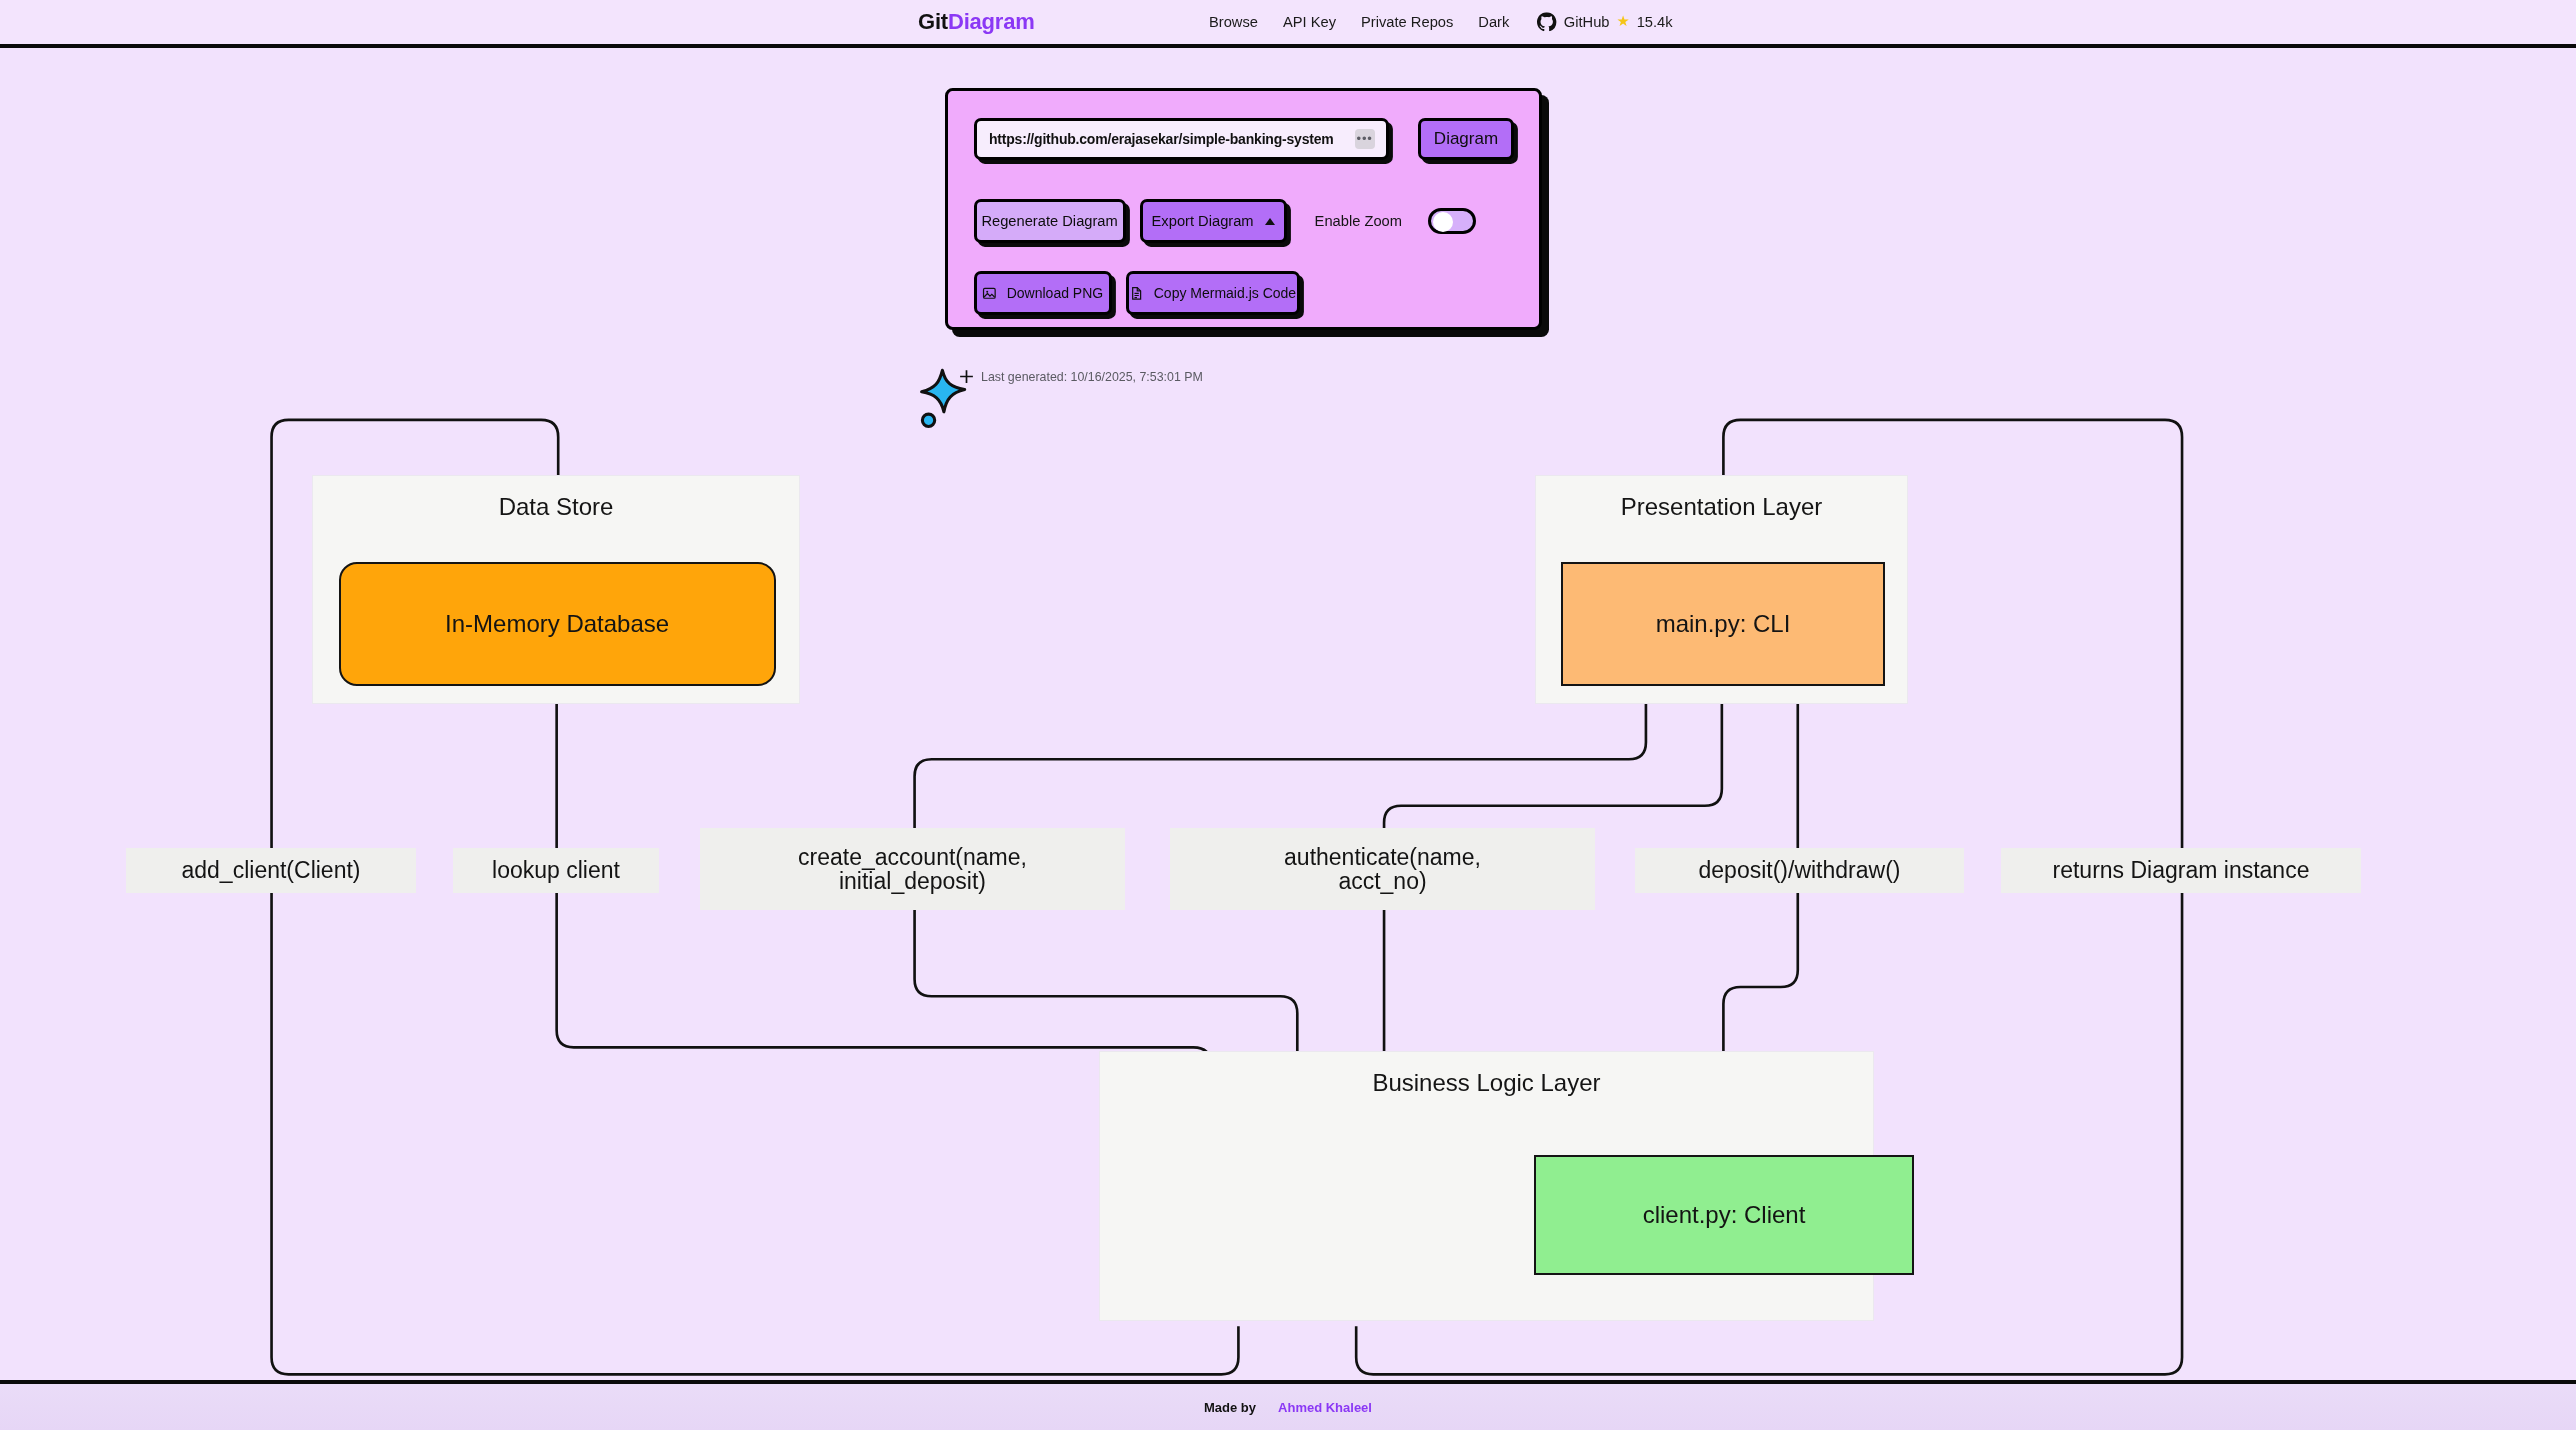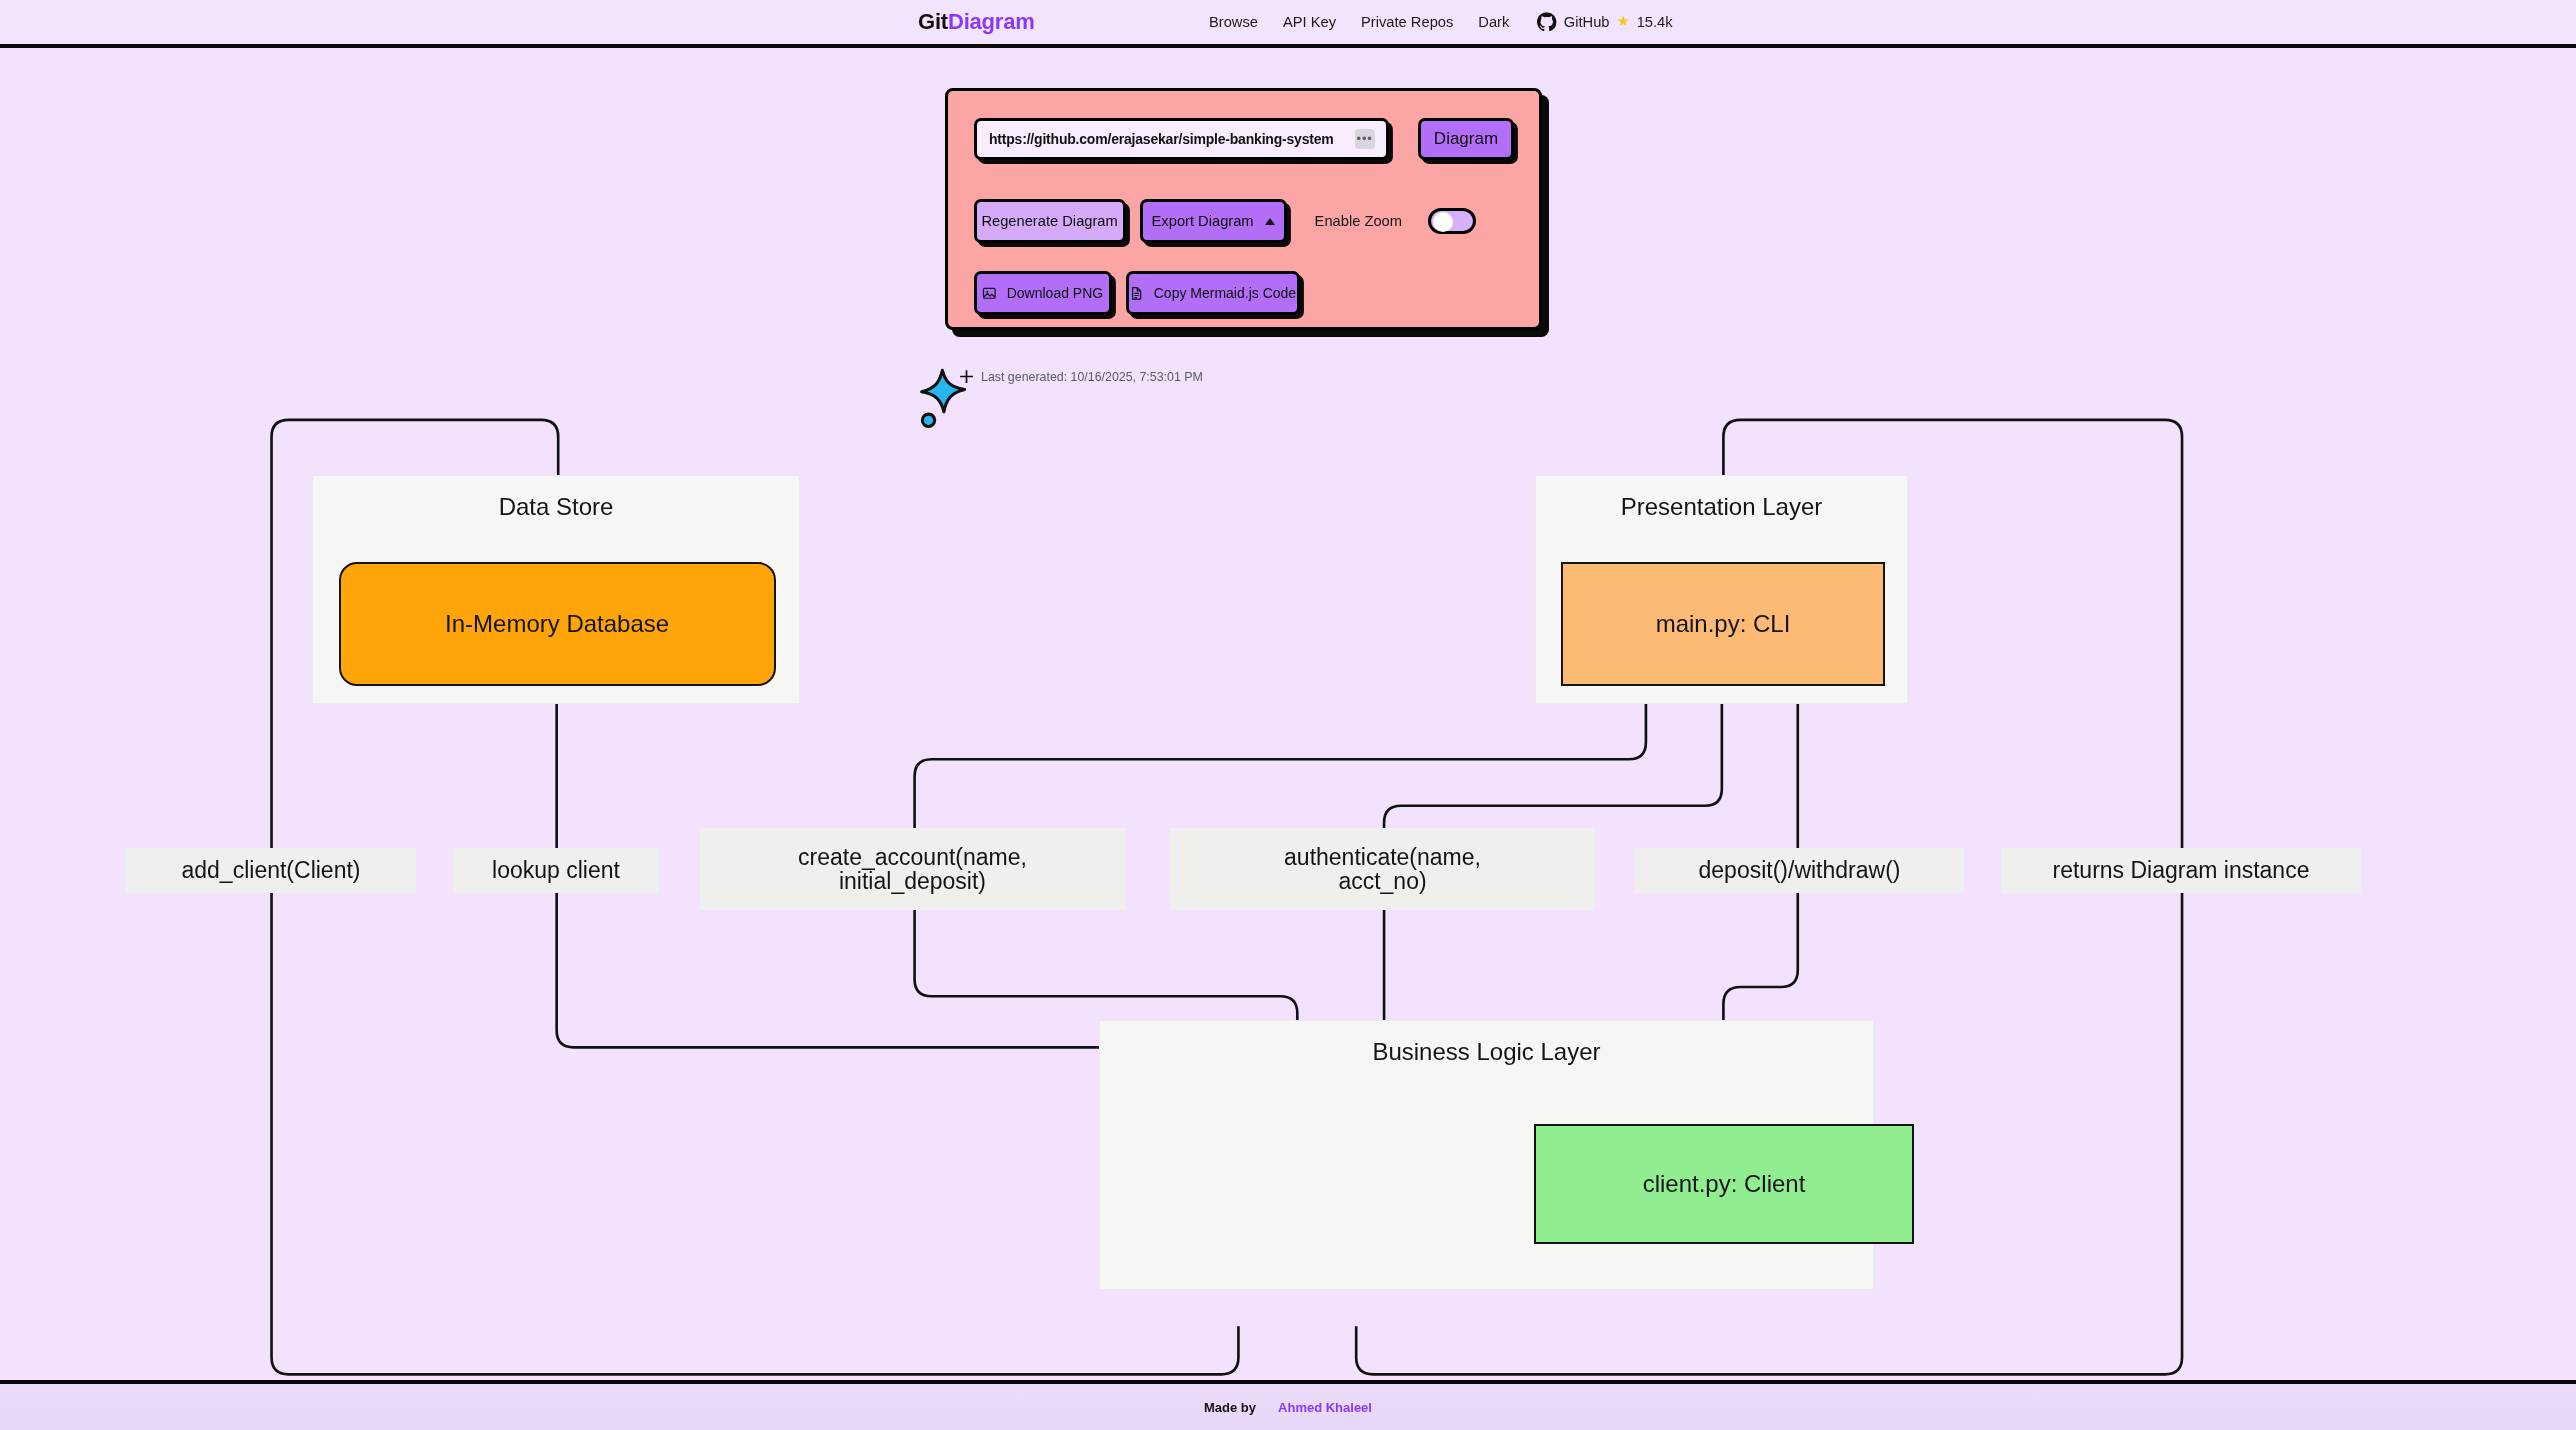--- a/index.html
+++ b/index.html
@@ -31,21 +31,21 @@
   }
   .nav a { color: #1b1b1b; text-decoration: none; cursor: pointer; }
   .gh-group { display: flex; align-items: center; gap: 7px; margin-left: 3.1px; }
   .gh-mark { width: 19.4px; height: 19.4px; display: block; }
   .star-glyph { color: #f5c518; font-size: 14.7px; line-height: 1; }
   .gh-count { font-size: 14.7px; color: #1b1b1b; }
 
   
   .panel {
     position: absolute; left: 945px; top: 88px; width: 597px; height: 242px;
-    background: #fca5a5;
+    background: #f0abfc;
     border: 3.9px solid #000000;
     border-radius: 7.7px;
     box-shadow: 7px 7px 0 #0a0a0a;
   }
   .url-row {
     position: absolute; left: 25.6px; top: 27px;
     display: flex; align-items: flex-start; gap: 29.4px;
   }
   .url-input {
     position: relative; width: 415px; height: 42px;
@@ -274,21 +274,21 @@
       </div>
     </div>
 
     <div class="subgraph" style="left:1535px; top:427px; width:373px; height:229px;">
       <div class="sg-title">Presentation Layer</div>
       <div class="node node-cli" style="left:25px; top:86px; width:324px; height:124px;">
         <span>main.py: CLI</span>
       </div>
     </div>
 
-    <div class="subgraph" style="left:1099px; top:972px; width:775px; height:270px;">
+    <div class="subgraph" style="left:1099px; top:1003px; width:775px; height:270px;">
       <div class="sg-title">Business Logic Layer</div>
       <div class="node node-green" style="left:434px; top:103px; width:380px; height:120px;">
         <span>client.py: Client</span>
       </div>
     </div>
 
     <div class="edge-label" style="left:126px; top:800px; width:290px; height:45px;">add_client(Client)</div>
 
     <div class="edge-label" style="left:453px; top:800px; width:206px; height:45px;">lookup client</div>
 

